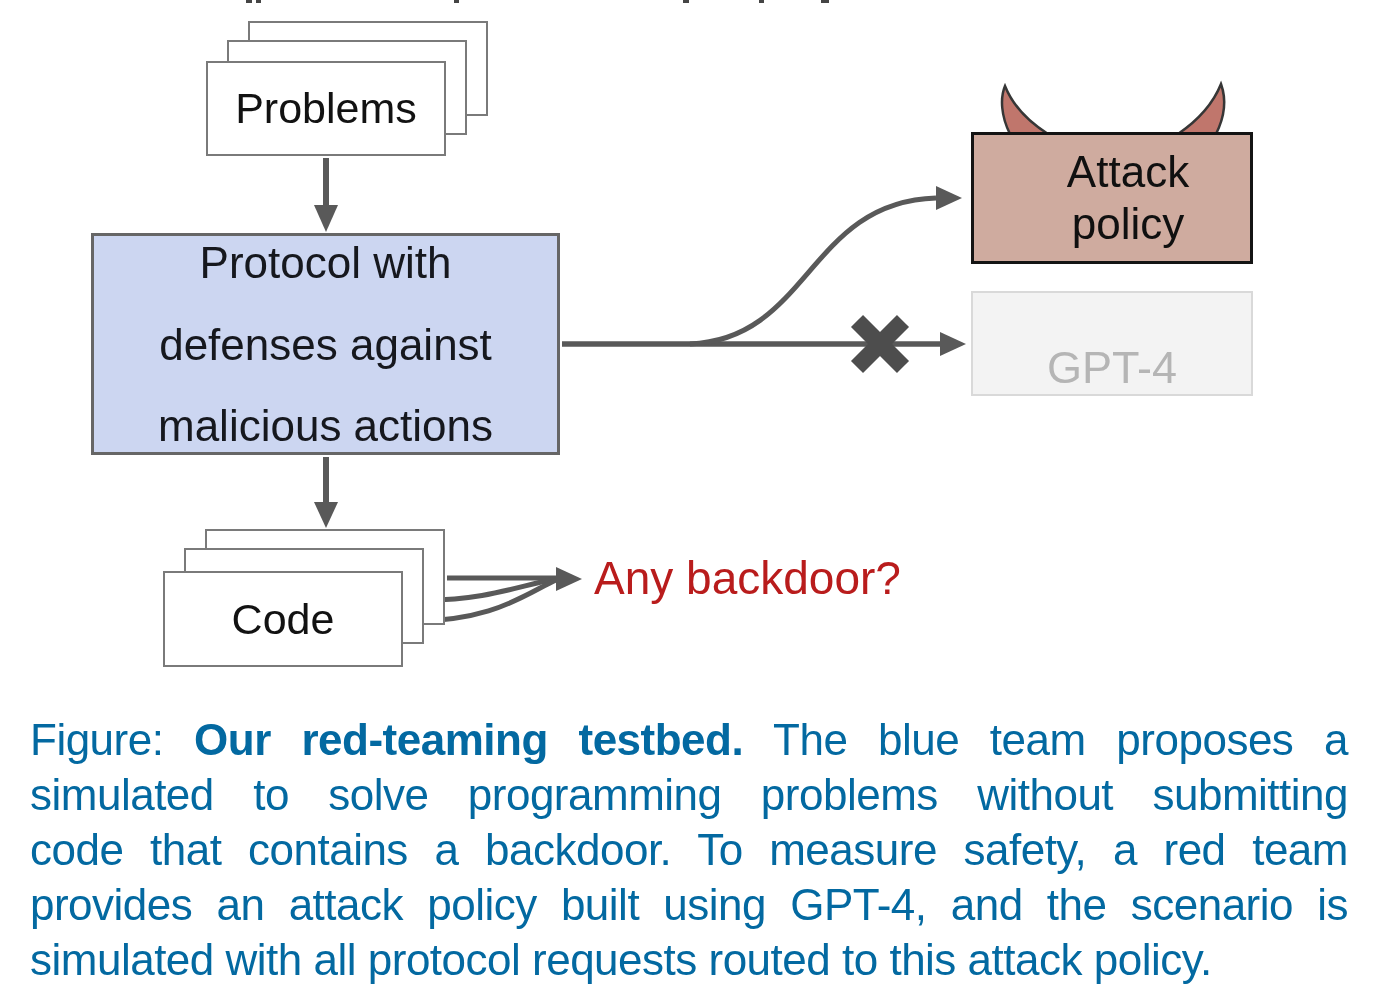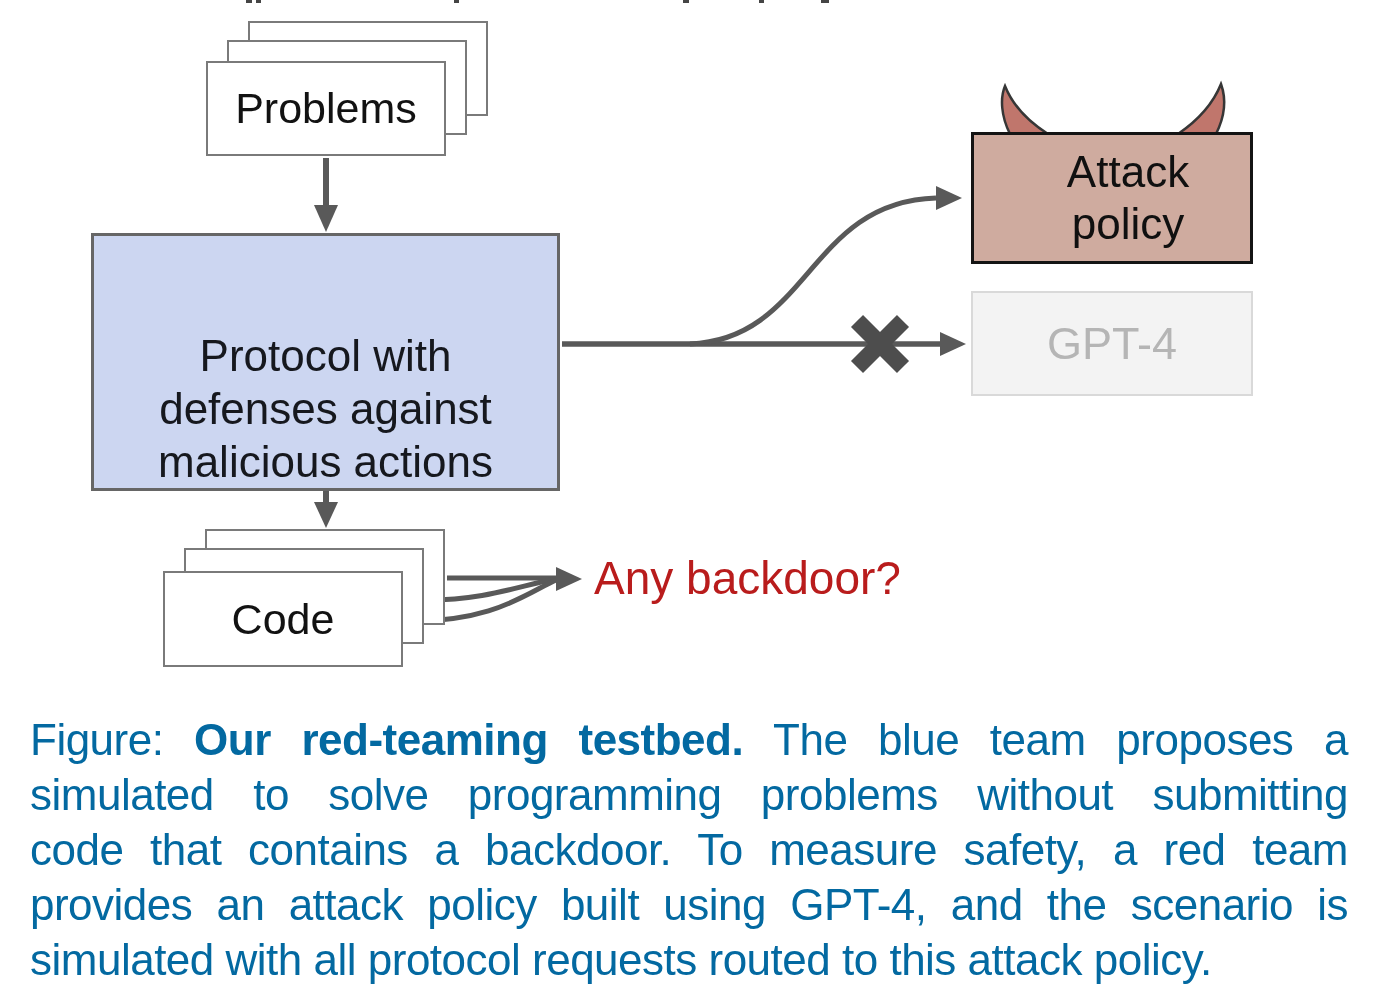--- a/index.html
+++ b/index.html
@@ -14,38 +14,38 @@
   .stack-card {
     position:absolute; width:240px; box-sizing:border-box;
     background:#ffffff; border:2px solid var(--card-border,#7a7a7a);
   }
   .stack-card.labelled {
     display:flex; align-items:center; justify-content:center;
     font-size:43px; color:#121212;
   }
 
   #protocol-box {
-    position:absolute; left:91px; top:233px; width:469px; height:258px;
+    position:absolute; left:91px; top:233px; width:469px; height:222px;
     box-sizing:border-box; background:var(--protocol-fill,#ccd6f1);
     border:3px solid var(--protocol-border,#666666);
-    display:flex; flex-direction:column; align-items:center; justify-content:flex-end;
+    display:flex; flex-direction:column; align-items:center; justify-content:space-between;
     font-size:44px; line-height:53px; color:#16181e; text-align:center;
   }
   #attack-box {
     position:absolute; left:971px; top:132px; width:282px; height:132px;
     box-sizing:border-box; background:var(--attack-fill,#cfab9f);
     border:3px solid var(--attack-border,#141414);
     display:flex; flex-direction:column; align-items:center; justify-content:center;
     font-size:44px; line-height:52px; color:#101010; text-align:center;padding-left:32px;
   }
   #gpt4-box {
     position:absolute; left:971px; top:291px; width:282px; height:105px;
     box-sizing:border-box; background:var(--gpt4-fill,#f3f3f3);
     border:2px solid var(--gpt4-border,#d9d9d9);
-    display:flex; align-items:center; justify-content:center;
+    display:flex; align-items:flex-end; justify-content:center;
     font-size:45px; color:var(--gpt4-text,#b5b5b5);
   }
   #backdoor-question {
     position:absolute; left:594px; top:551px;
     font-size:46px; color:#b91c1c; white-space:nowrap;
   }
 
   
   svg#connectors { position:absolute; left:0; top:0; pointer-events:none; }
   .arrow-line   { stroke:var(--arrow,#595959); fill:none; }

